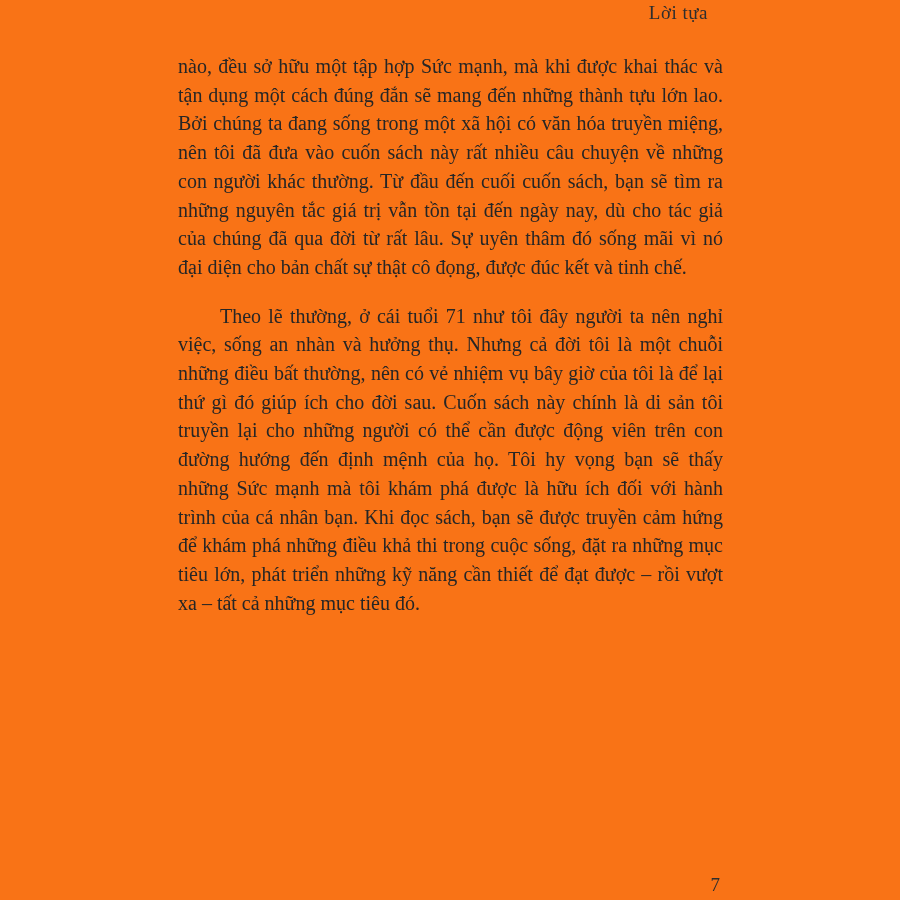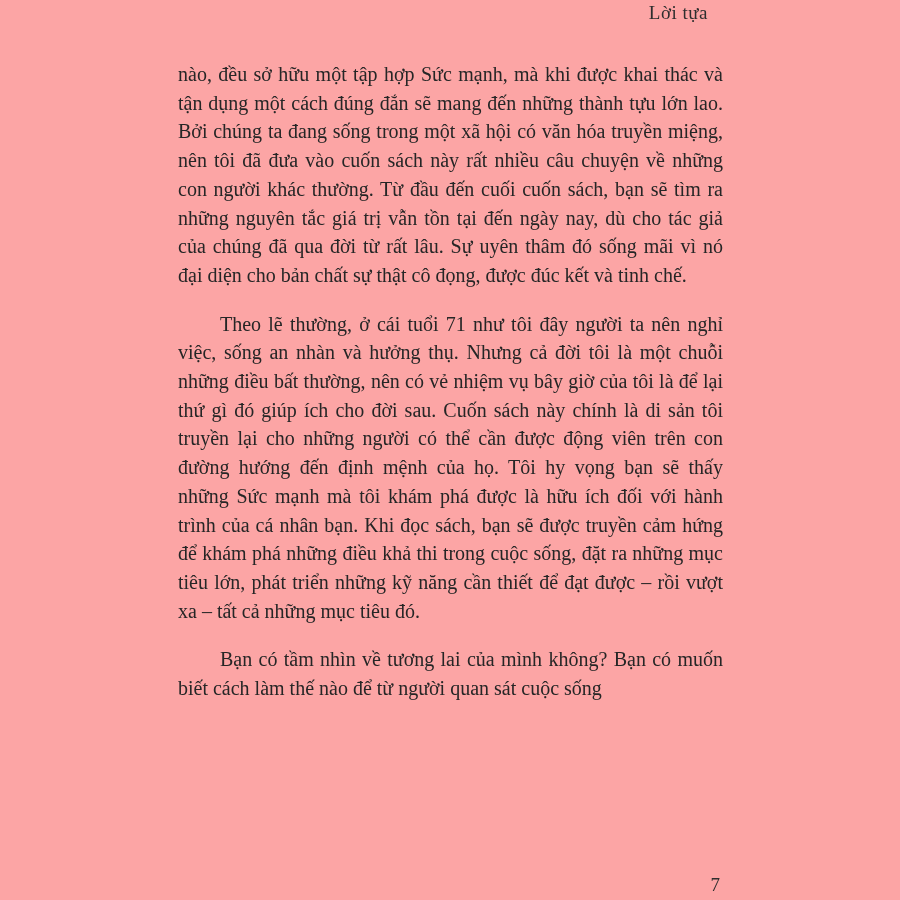--- a/index.html
+++ b/index.html
@@ -4,41 +4,41 @@
 <style>
   html, body {
     margin: 0;
     padding: 0;
     background: #ffffff;
   }
   .page {
     position: relative;
     width: 900px;
     height: 900px;
-    background: #fca5a5;
+    background: #f97316;
     font-family: "Liberation Serif", "DejaVu Serif", serif;
     color: #262626;
     overflow: hidden;
   }
   .running-head {
     position: absolute;
     top: 2px;
     right: 192px;
     font-size: 19px;
     letter-spacing: 0.5px;
     color: #2e2e2e;
   }
   .text-block {
     position: absolute;
     left: 178px;
     top: 52px;
     width: 545px;
   }
   .para {
-    margin: 8px 0 20px 0;
+    margin: 0 0 20px 0;
     font-size: 20px;
     line-height: 28.7px;
     text-align: justify;
     text-indent: 42px;
     color: #262626;
   }
   .para.no-indent {
     text-indent: 0;
   }
   .folio {
@@ -52,18 +52,17 @@
 </head>
 <body>
 
 <div class="page">
 
   <div class="running-head">Lời tựa</div>
 
   <div class="text-block">
     <p class="para no-indent">nào, đều sở hữu một tập hợp Sức mạnh, mà khi được khai thác và tận dụng một cách đúng đắn sẽ mang đến những thành tựu lớn lao. Bởi chúng ta đang sống trong một xã hội có văn hóa truyền miệng, nên tôi đã đưa vào cuốn sách này rất nhiều câu chuyện về những con người khác thường. Từ đầu đến cuối cuốn sách, bạn sẽ tìm ra những nguyên tắc giá trị vẫn tồn tại đến ngày nay, dù cho tác giả của chúng đã qua đời từ rất lâu. Sự uyên thâm đó sống mãi vì nó đại diện cho bản chất sự thật cô đọng, được đúc kết và tinh chế.</p>
     <p class="para">Theo lẽ thường, ở cái tuổi 71 như tôi đây người ta nên nghỉ việc, sống an nhàn và hưởng thụ. Nhưng cả đời tôi là một chuỗi những điều bất thường, nên có vẻ nhiệm vụ bây giờ của tôi là để lại thứ gì đó giúp ích cho đời sau. Cuốn sách này chính là di sản tôi truyền lại cho những người có thể cần được động viên trên con đường hướng đến định mệnh của họ. Tôi hy vọng bạn sẽ thấy những Sức mạnh mà tôi khám phá được là hữu ích đối với hành trình của cá nhân bạn. Khi đọc sách, bạn sẽ được truyền cảm hứng để khám phá những điều khả thi trong cuộc sống, đặt ra những mục tiêu lớn, phát triển những kỹ năng cần thiết để đạt được – rồi vượt xa – tất cả những mục tiêu đó.</p>
-    <p class="para">Bạn có tầm nhìn về tương lai của mình không? Bạn có muốn biết cách làm thế nào để từ người quan sát cuộc sống</p>
   </div>
 
   <div class="folio">7</div>
 
 </div>
 
 </body></html>

